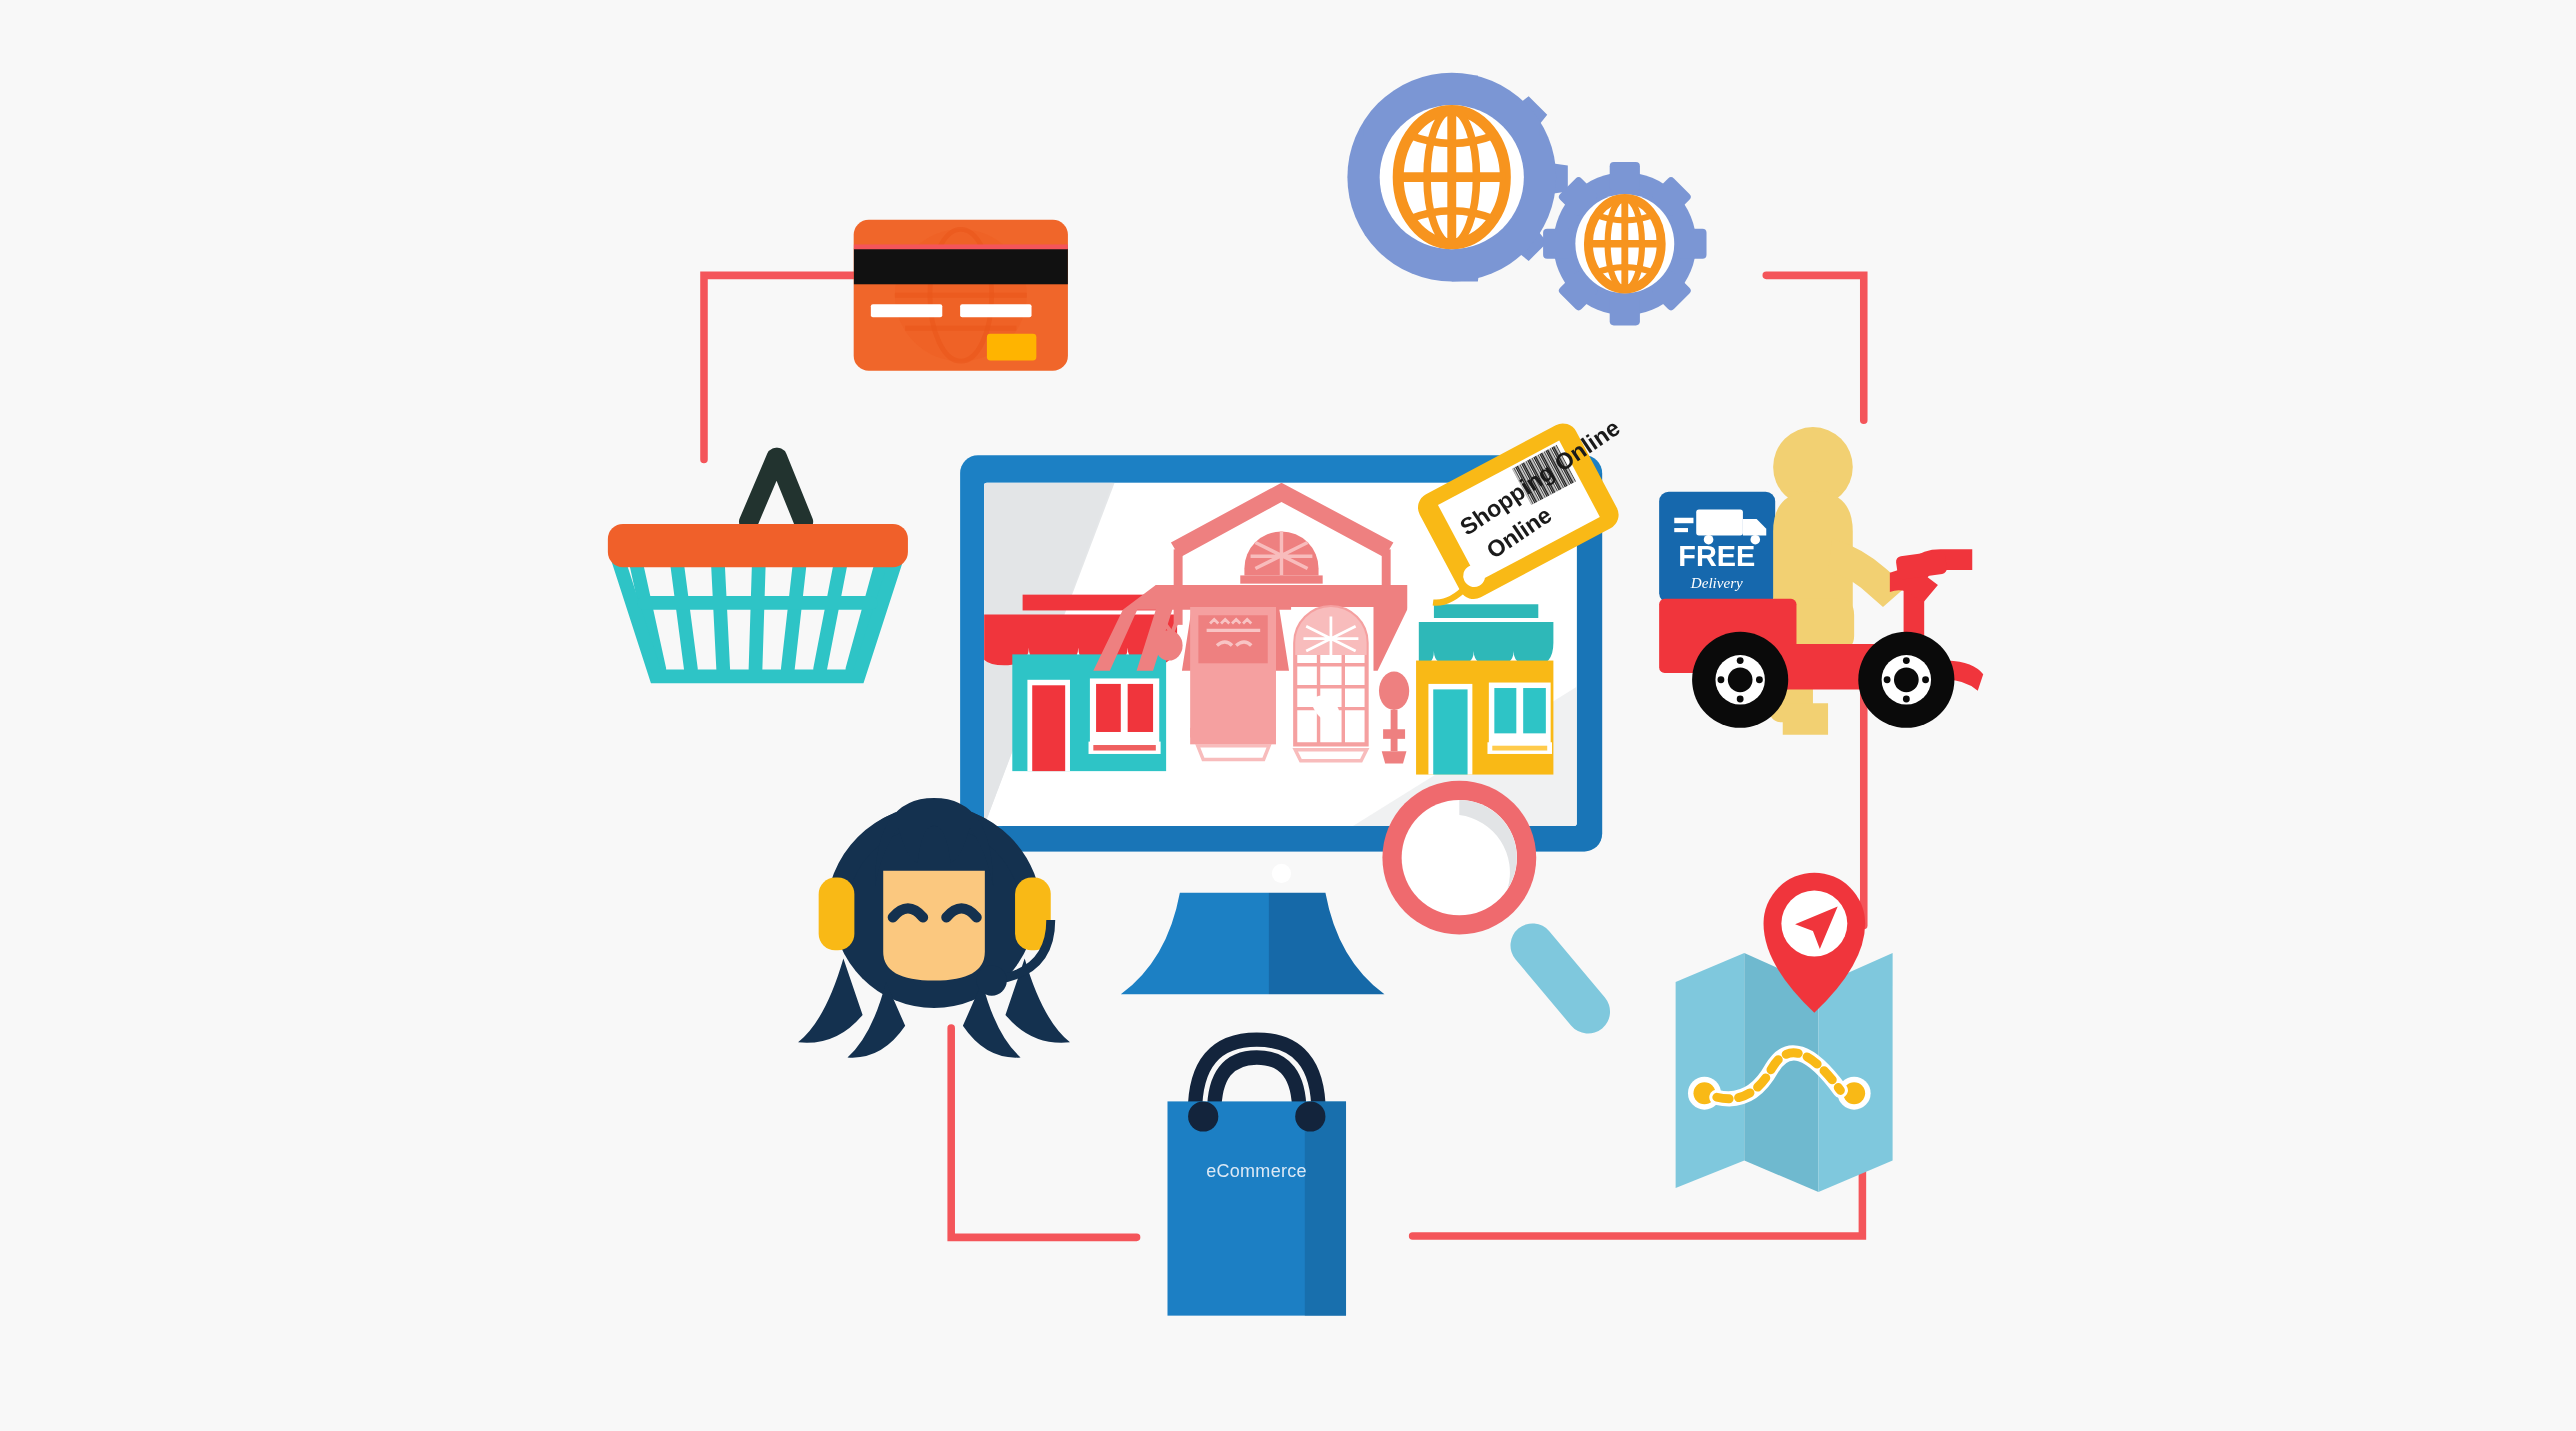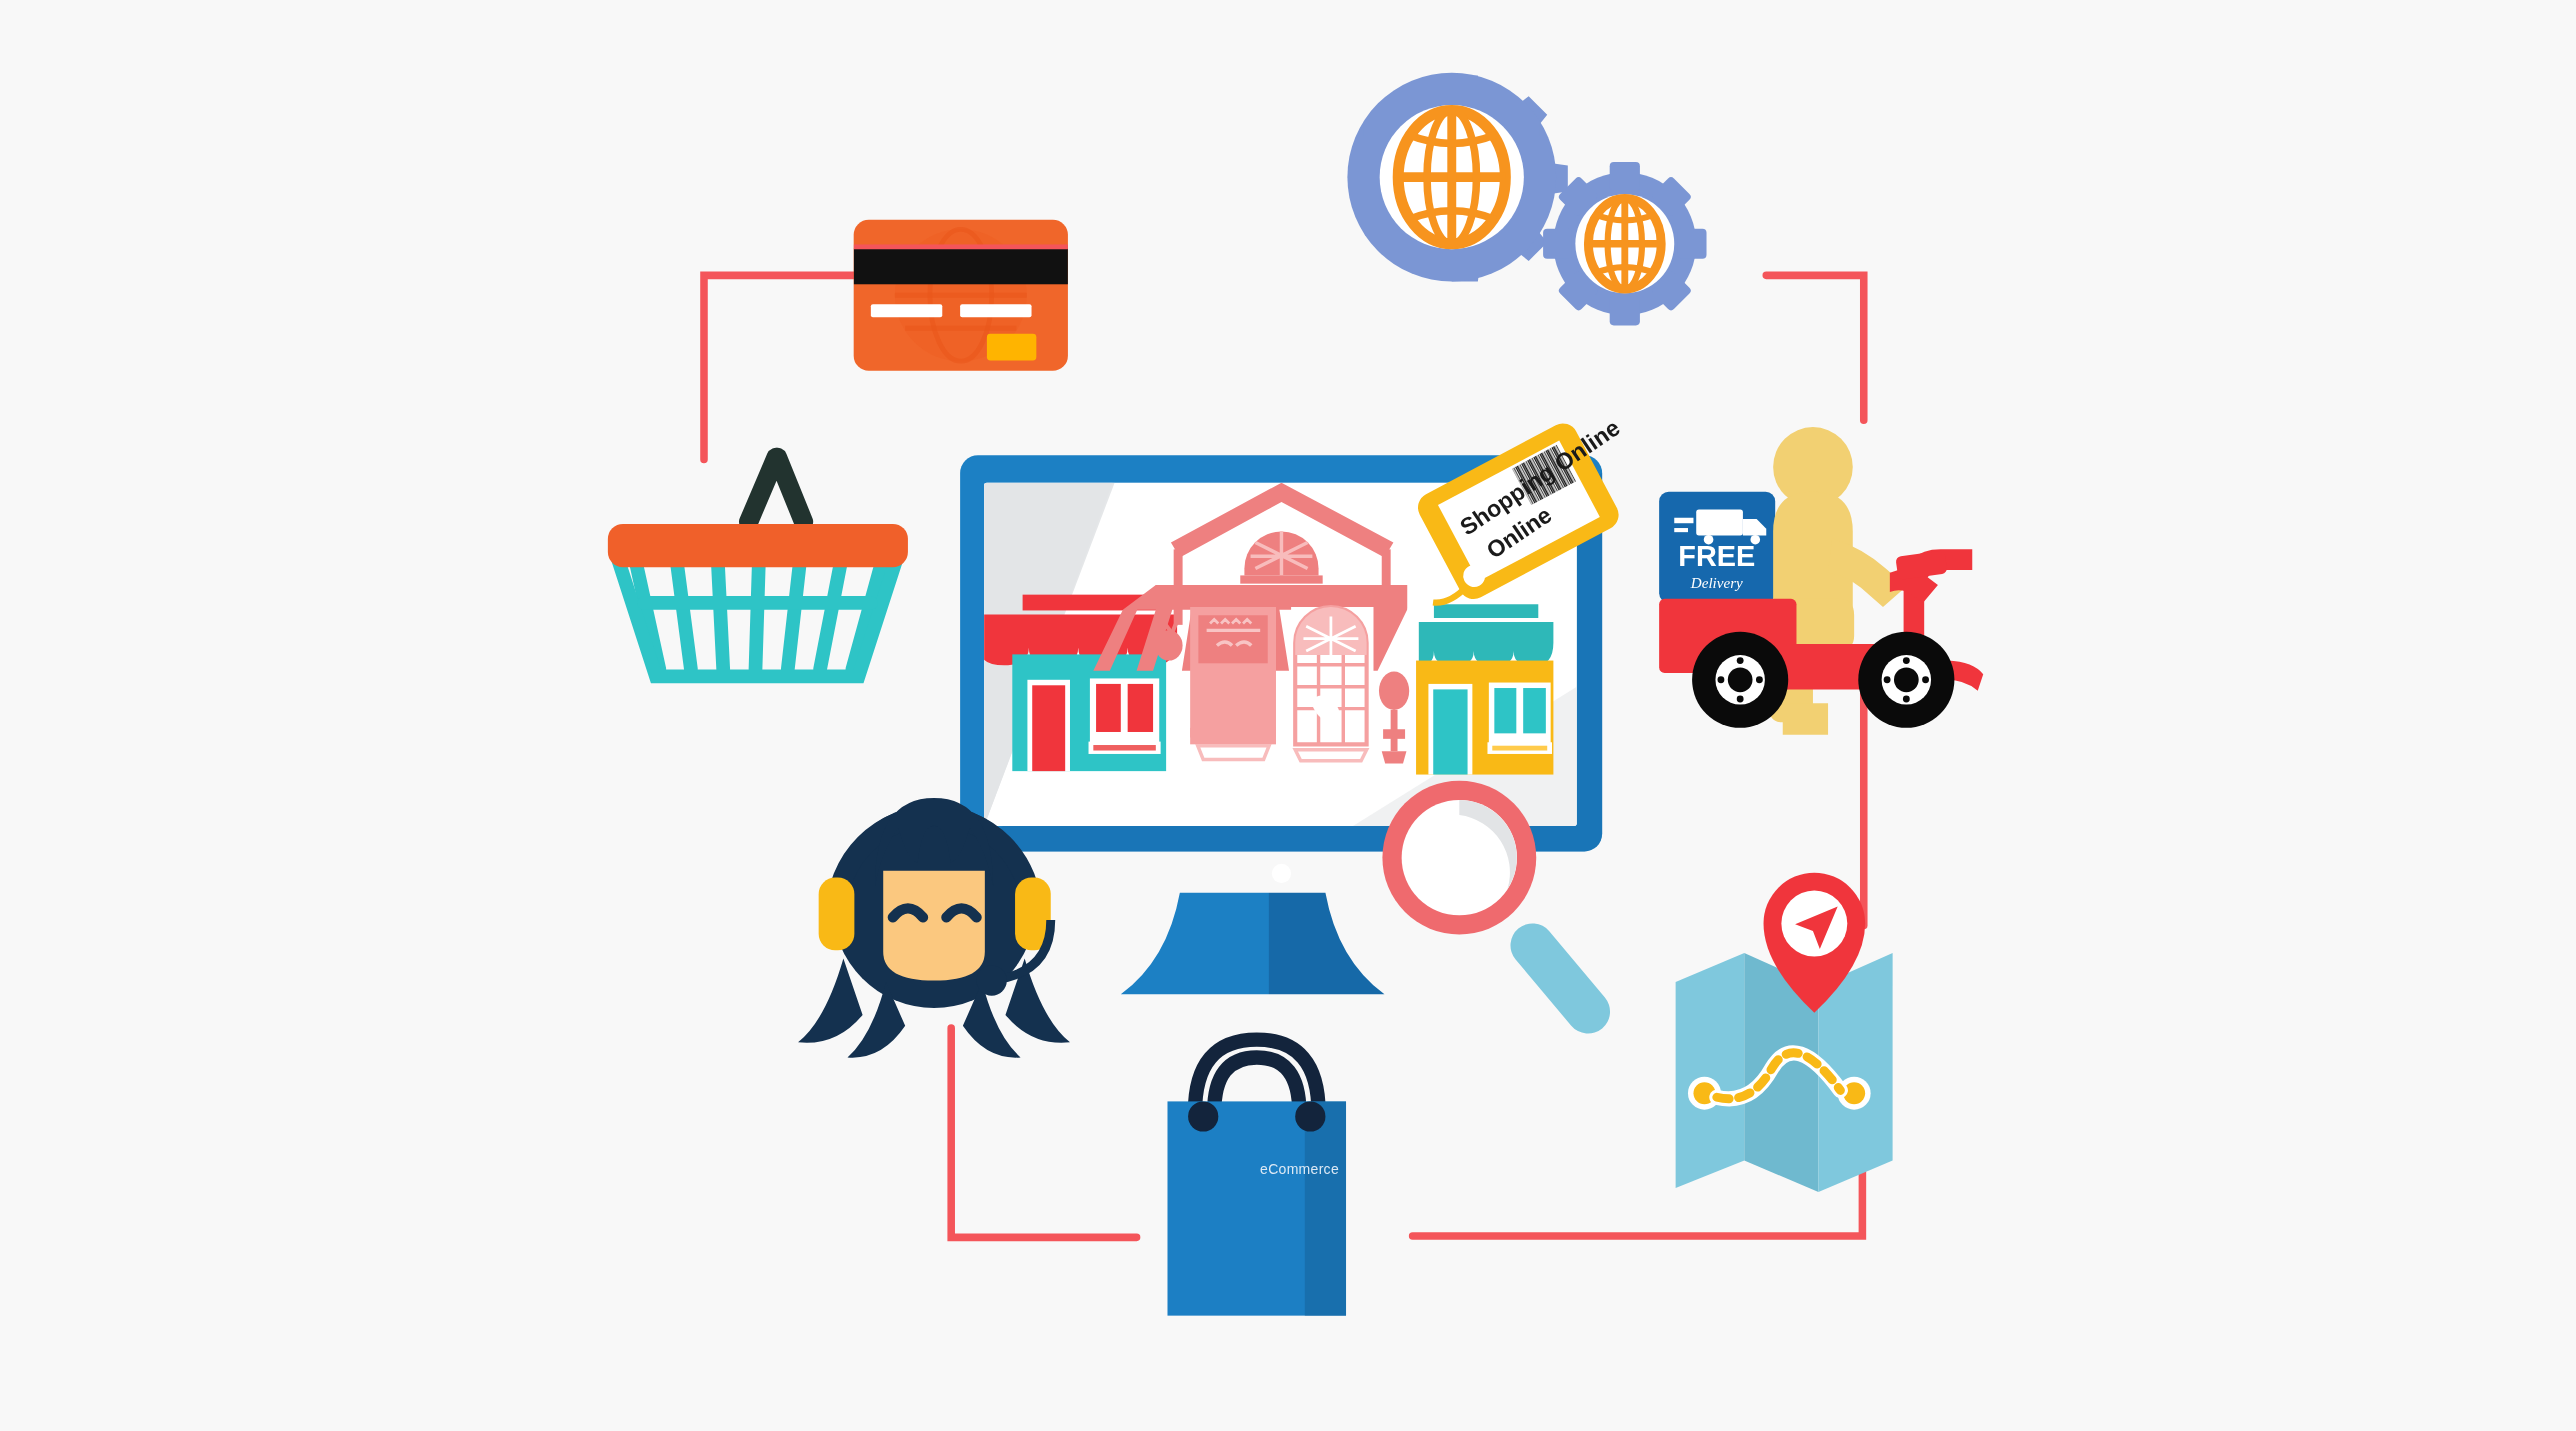--- a/index.html
+++ b/index.html
@@ -6,22 +6,22 @@
   body{
     width:2576px;height:1431px;
     background:#f8f8f8;
     font-family:"Liberation Sans", sans-serif;
     overflow:hidden;
   }
   #stage{position:relative;width:2576px;height:1431px;background:#f8f8f8;}
   .svgwrap{position:absolute;top:0;left:0;width:2576px;height:1431px;pointer-events:none;}
   .lbl{position:absolute;color:#fff;white-space:nowrap;}
   #bagLabel{
-    left:1174px;top:1161px;width:165px;text-align:right;
-    font-size:14px;letter-spacing:0.3px;color:#dce9f5;
+    left:1174px;top:1161px;width:165px;text-align:center;
+    font-size:18px;letter-spacing:0.3px;color:#dce9f5;
   }
 </style>
 </head>
 <body>
 
 <div id="stage">
 
   <svg class="svgwrap" viewBox="0 0 3751 2084" xmlns="http://www.w3.org/2000/svg">
 
     <defs>

